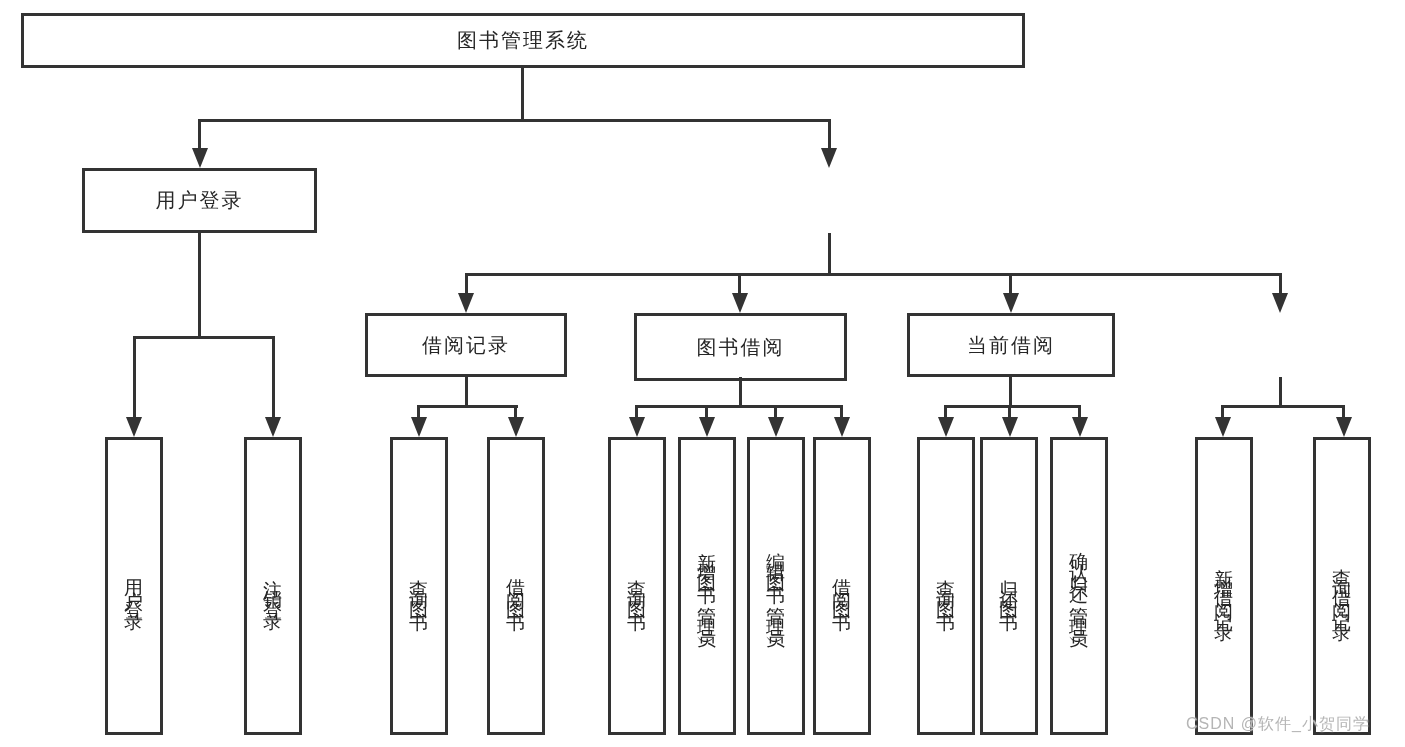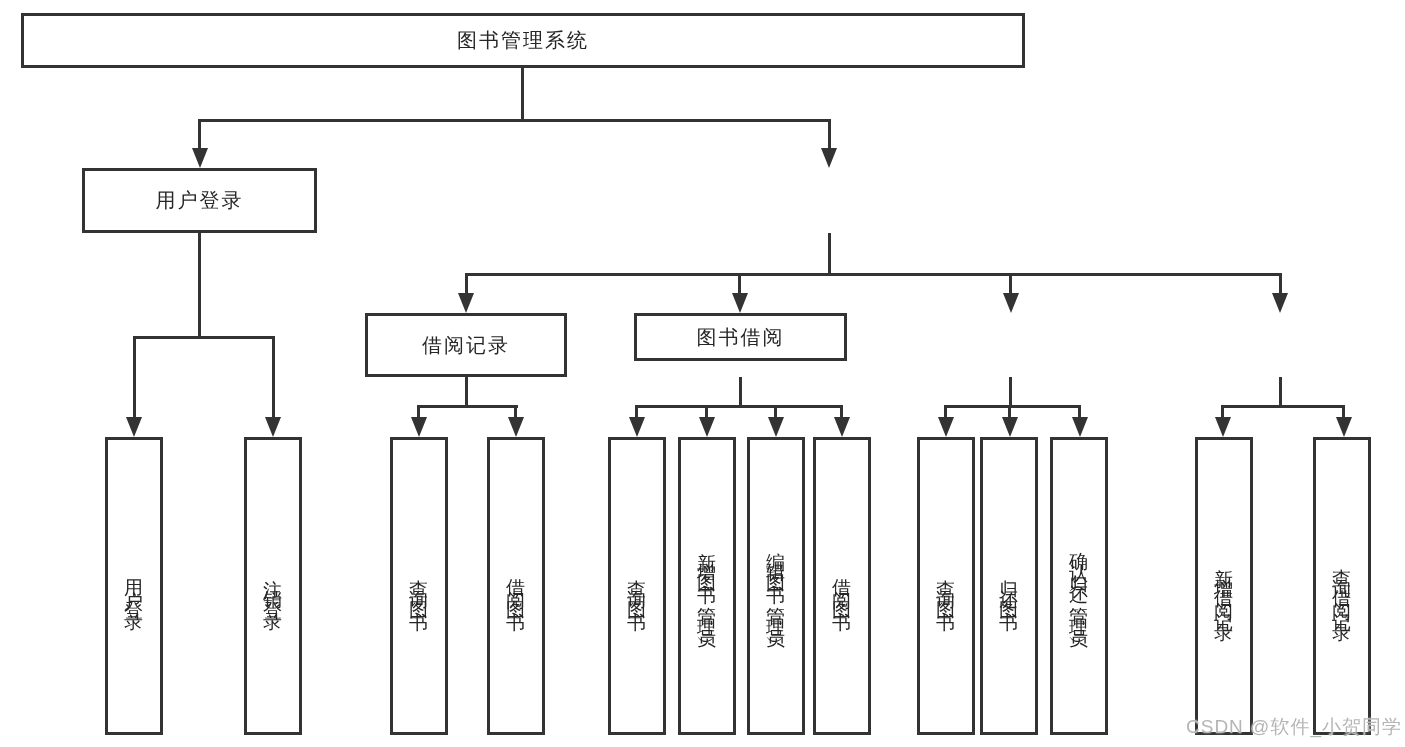--- a/index.html
+++ b/index.html
@@ -17,21 +17,21 @@
     writing-mode:vertical-rl;text-orientation:mixed;
     font-size:19px;letter-spacing:11px;line-height:1;
   }
   .line{position:absolute;background:var(--line,#333);}
   .arrow{
     position:absolute;width:0;height:0;
     border-left:8px solid transparent;border-right:8px solid transparent;
     border-top:20px solid var(--line,#333);
   }
   .watermark{
-    position:absolute;left:1186px;top:714px;font-size:19px;letter-spacing:1px;
+    position:absolute;left:1186px;top:714px;font-size:16px;letter-spacing:1px;
     color:var(--wm,#b5b5b5);white-space:nowrap;z-index:5;
     text-shadow:0 0 2px #ffffff;
   }
 </style>
 </head>
 <body>
 
 <div class="canvas">
 
   <div class="box h" style="left:21px;top:13px;width:1004px;height:55px;">图书管理系统</div>
@@ -57,21 +57,22 @@
   <div class="line" style="left:465px;top:273px;width:3px;height:24px;"></div>
   <div class="line" style="left:738px;top:273px;width:3px;height:24px;"></div>
   <div class="line" style="left:1009px;top:273px;width:3px;height:24px;"></div>
   <div class="line" style="left:1279px;top:273px;width:3px;height:24px;"></div>
   <div class="arrow" style="left:458px;top:293px;"></div>
   <div class="arrow" style="left:732px;top:293px;"></div>
   <div class="arrow" style="left:1003px;top:293px;"></div>
   <div class="arrow" style="left:1272px;top:293px;"></div>
 
   <div class="box h" style="left:365px;top:313px;width:202px;height:64px;">借阅记录</div>
-  <div class="box h" style="left:634px;top:313px;width:213px;height:48px;">图书借阅</div>
+  <div class="box h" style="left:634px;top:313px;width:213px;height:68px;">图书借阅</div>
+  <div class="box h" style="left:907px;top:313px;width:208px;height:64px;">当前借阅</div>
 
   <div class="line" style="left:465px;top:377px;width:3px;height:30px;"></div>
   <div class="line" style="left:417px;top:405px;width:101px;height:3px;"></div>
   <div class="line" style="left:417px;top:405px;width:3px;height:14px;"></div>
   <div class="line" style="left:514px;top:405px;width:3px;height:14px;"></div>
   <div class="arrow" style="left:411px;top:417px;"></div>
   <div class="arrow" style="left:508px;top:417px;"></div>
 
   <div class="line" style="left:739px;top:377px;width:3px;height:31px;"></div>
   <div class="line" style="left:635px;top:405px;width:208px;height:3px;"></div>

